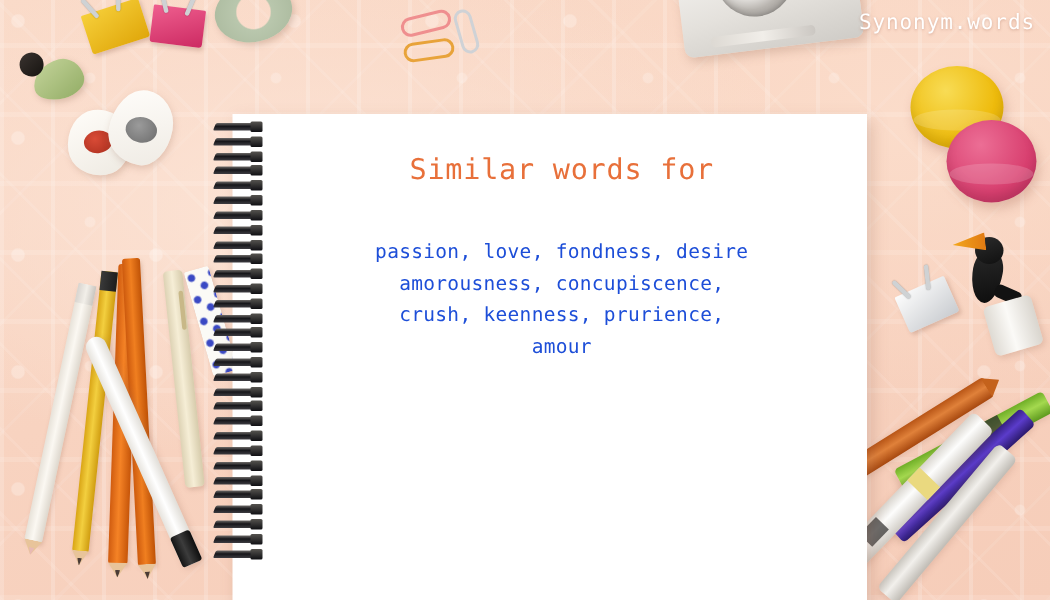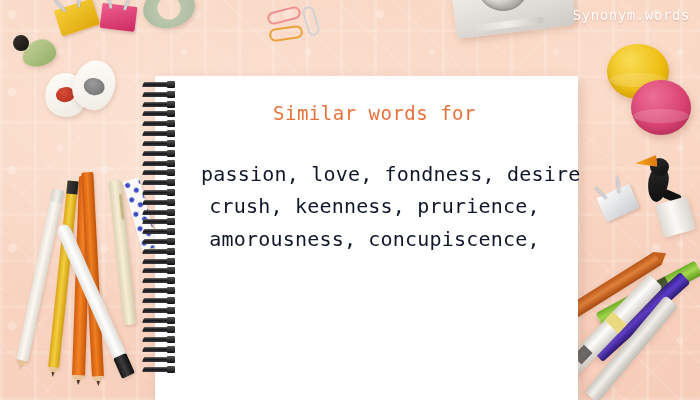--- a/index.html
+++ b/index.html
@@ -152,22 +152,22 @@
   }
   .title-line2 {
     color: #e8703a;
     font-size: 23px;
     letter-spacing: .5px;
     line-height: 1.4;
     margin-top: 4px;
   }
   .synonyms {
     margin-top: 32px;
-    color: #0f172a;
-    font-size: 20px;
+    color: #1d4ed8;
+    font-size: 13px;
     line-height: 1.62;
     letter-spacing: .2px;
   }
   .syn-line { display: block; white-space: pre; }
 
   
   .watermark {
     position: absolute;
     top: 7px;
     right: 10px;
@@ -464,19 +464,20 @@
         <div class="bar"></div>
         <div class="cap"></div>
       </div>
   </div>
 
   <div class="page-inner">
     <div class="title-line1">Similar words for</div>
 
     <div class="synonyms">
       <span class="syn-line">passion, love, fondness, desire</span>
+      <span class="syn-line">amorousness, concupiscence,</span>
       <span class="syn-line">crush, keenness, prurience,</span>
-      <span class="syn-line">amorousness, concupiscence,</span>
+      <span class="syn-line">amour</span>
     </div>
   </div>
 </div>
 
 <div class="watermark">Synonym.words</div>
 
 </body></html>

